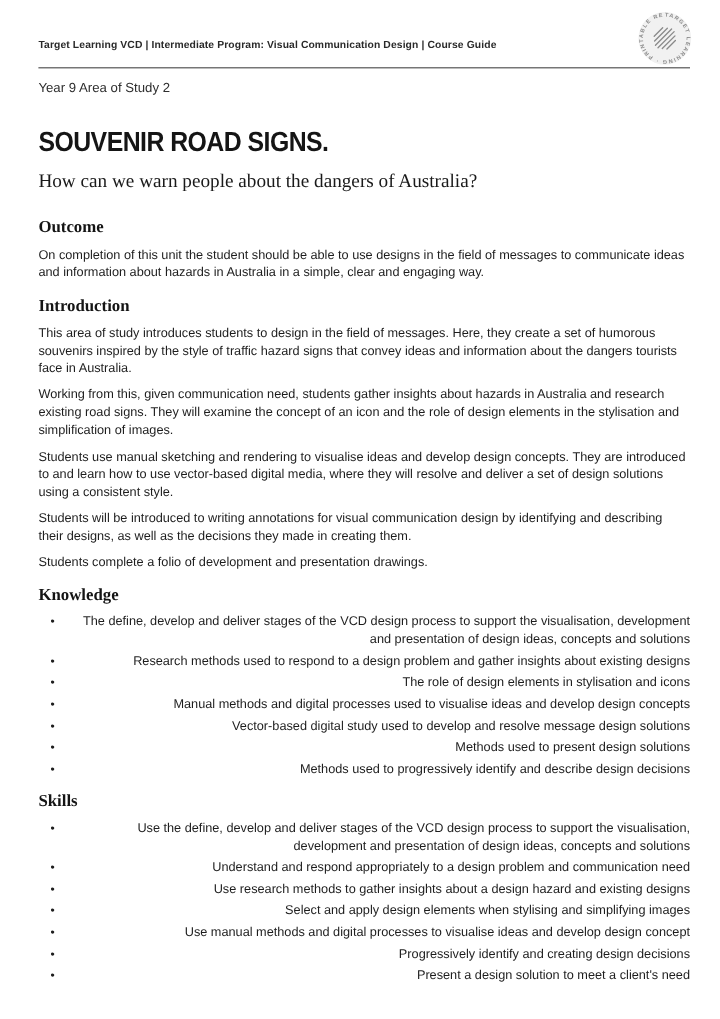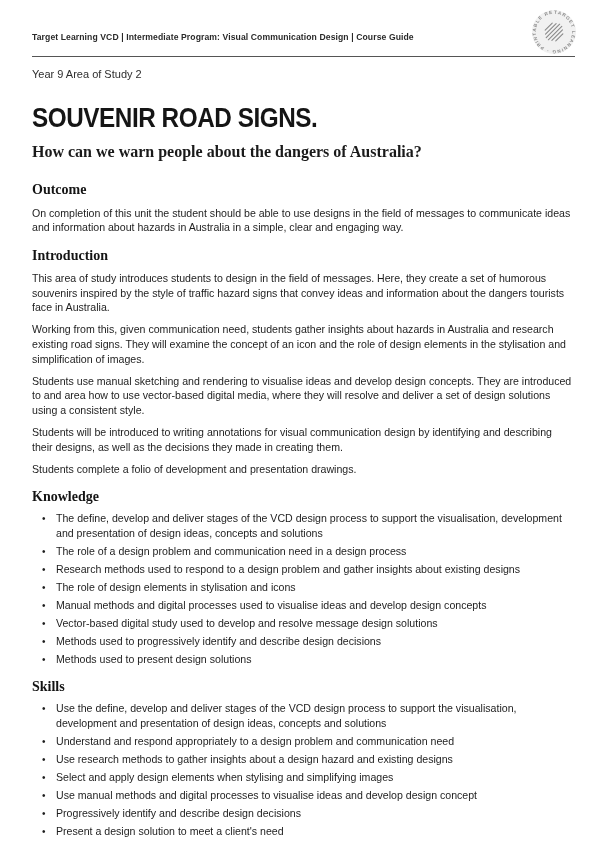--- a/index.html
+++ b/index.html
@@ -11,33 +11,33 @@
   .page{box-sizing:border-box;width:600px;height:849px;padding:8px 25px 0 32px;position:relative;}
 
   .header{display:flex;justify-content:space-between;align-items:flex-start;height:48px;}
   .header-title{margin-top:24px;font-size:8.6px;font-weight:700;color:#2a2a2a;letter-spacing:.1px;}
   .logo{width:46px;height:46px;margin-top:1px;margin-right:-2px;flex:0 0 auto;}
 
   .rule{border-top:1px solid #555;height:0;}
 
   .eyebrow{margin-top:11px;font-size:11px;color:#2e2e2e;}
 
-  h1.title{margin:20px 0 0;font-size:27px;line-height:36px;font-weight:700;color:#151515;}
+  h1.title{margin:20px 0 0;font-size:23px;line-height:36px;font-weight:700;color:#151515;}
   h1.title .title-inner{display:inline-block;transform:scaleX(.9);transform-origin:left bottom;letter-spacing:-.5px;white-space:nowrap;}
 
-  .subtitle{margin:7px 0 0;font-family:"Liberation Serif", serif;font-size:16px;font-weight:700;color:#1a1a1a;}
+  .subtitle{margin:7px 0 0;font-family:"Liberation Serif", serif;font-size:16px;font-weight:400;color:#1a1a1a;}
 
   .sec-heading{font-size:14px;font-weight:700;color:#141414;margin:0;font-family:Liberation Serif, serif;}
   .mt-outcome{margin-top:21px;}
   .mt-sec{margin-top:13px;}
   .mt-skills{margin-top:12px;}
 
   p.body{font-size:10.6px;line-height:14.6px;color:#1d1d1d;margin:7.5px 0 0;max-width:543px;}
 
-  ul.bullets{margin:6px 0 0;padding:0;list-style:none;max-width:543px;}
+  ul.bullets{margin:6px 0 0;padding:0;list-style:none;max-width:543px;text-align:right;}
   ul.bullets li{position:relative;padding-left:24px;font-size:10.6px;line-height:15px;margin-top:3px;color:#1d1d1d;}
   ul.bullets li::before{content:"\2022";position:absolute;left:10px;top:0;font-size:10px;color:#1d1d1d;}
 </style>
 </head>
 <body>
 
 <div class="page">
 
   <div class="header">
     <div class="header-title">Target Learning VCD | Intermediate Program: Visual Communication Design | Course Guide</div>
@@ -67,40 +67,39 @@
   <h1 class="title"><span class="title-inner">SOUVENIR ROAD SIGNS.</span></h1>
 
   <div class="subtitle">How can we warn people about the dangers of Australia?</div>
 
   <h3 class="sec-heading mt-outcome">Outcome</h3>
   <p class="body">On completion of this unit the student should be able to use designs in the field of messages to communicate ideas and information about hazards in Australia in a simple, clear and engaging way.</p>
 
   <h3 class="sec-heading mt-sec">Introduction</h3>
   <p class="body">This area of study introduces students to design in the field of messages. Here, they create a set of humorous souvenirs inspired by the style of traffic hazard signs that convey ideas and information about the dangers tourists face in Australia.</p>
   <p class="body">Working from this, given communication need, students gather insights about hazards in Australia and research existing road signs. They will examine the concept of an icon and the role of design elements in the stylisation and simplification of images.</p>
-  <p class="body">Students use manual sketching and rendering to visualise ideas and develop design concepts. They are introduced to and area how to use vector-based digital media, where they will resolve and deliver a set of design solutions using a consistent style.</p>
+  <p class="body">Students use manual sketching and rendering to visualise ideas and develop design concepts. They are introduced to and learn how to use vector-based digital media, where they will resolve and deliver a set of design solutions using a consistent style.</p>
   <p class="body">Students will be introduced to writing annotations for visual communication design by identifying and describing their designs, as well as the decisions they made in creating them.</p>
   <p class="body">Students complete a folio of development and presentation drawings.</p>
 
   <h3 class="sec-heading mt-sec">Knowledge</h3>
   <ul class="bullets">
     <li>The define, develop and deliver stages of the VCD design process to support the visualisation, development and presentation of design ideas, concepts and solutions</li>
-    <li>The role of a design problem and communication need in a design process</li>
     <li>Research methods used to respond to a design problem and gather insights about existing designs</li>
     <li>The role of design elements in stylisation and icons</li>
     <li>Manual methods and digital processes used to visualise ideas and develop design concepts</li>
     <li>Vector-based digital study used to develop and resolve message design solutions</li>
+    <li>Methods used to present design solutions</li>
     <li>Methods used to progressively identify and describe design decisions</li>
-    <li>Methods used to present design solutions</li>
   </ul>
 
   <h3 class="sec-heading mt-skills">Skills</h3>
   <ul class="bullets">
     <li>Use the define, develop and deliver stages of the VCD design process to support the visualisation, development and presentation of design ideas, concepts and solutions</li>
     <li>Understand and respond appropriately to a design problem and communication need</li>
     <li>Use research methods to gather insights about a design hazard and existing designs</li>
     <li>Select and apply design elements when stylising and simplifying images</li>
     <li>Use manual methods and digital processes to visualise ideas and develop design concept</li>
-    <li>Progressively identify and describe design decisions</li>
+    <li>Progressively identify and creating design decisions</li>
     <li>Present a design solution to meet a client's need</li>
   </ul>
 
 </div>
 
 </body></html>

